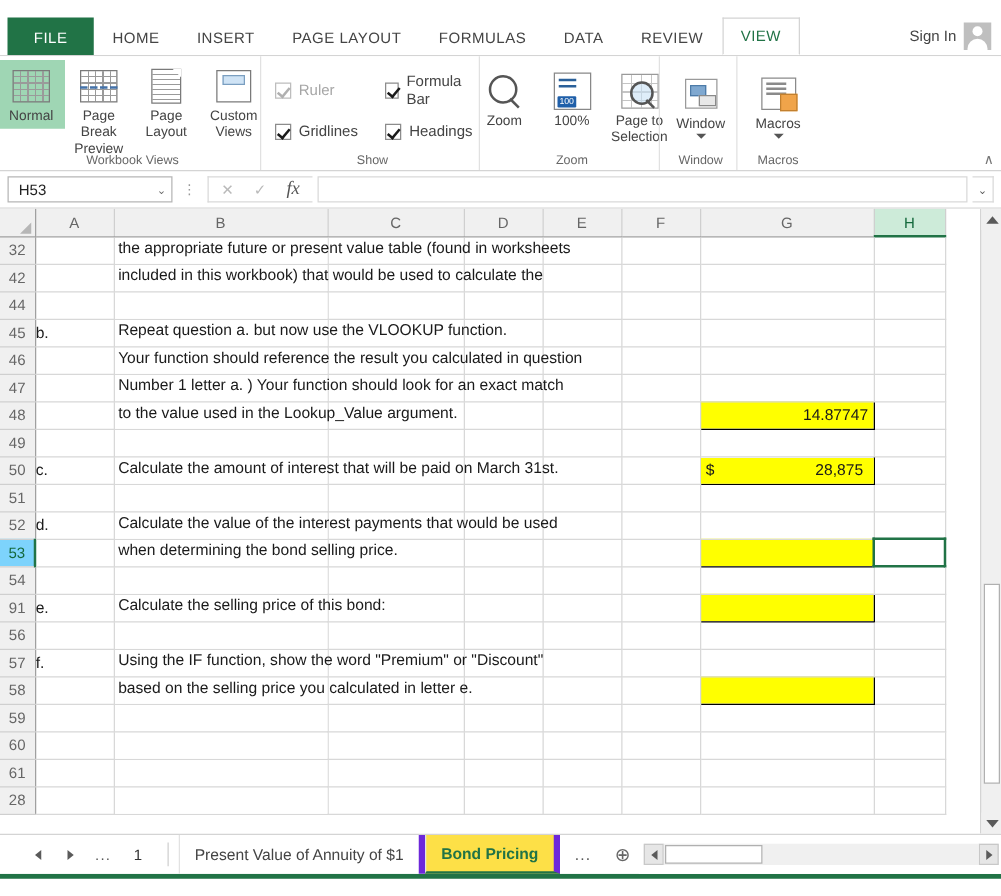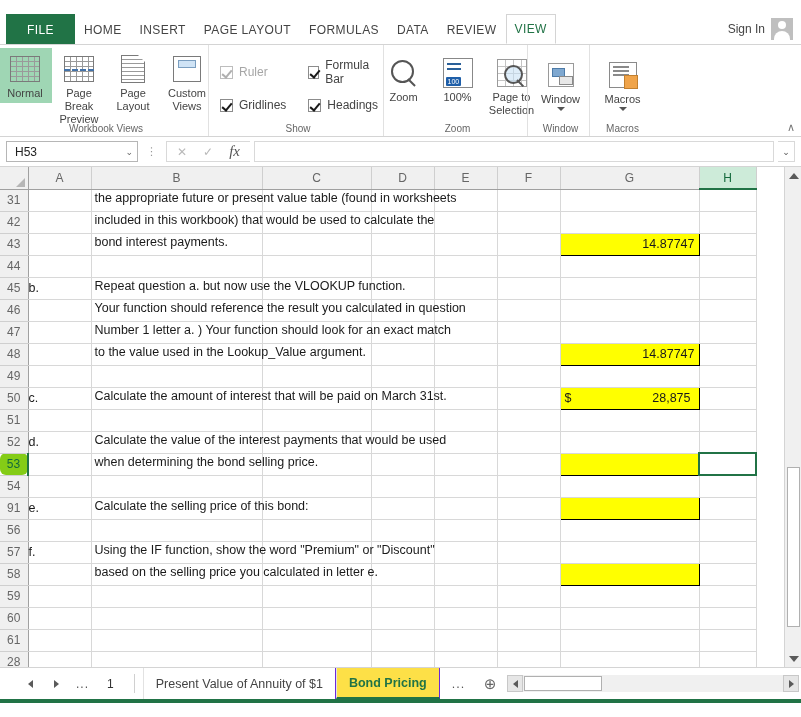--- a/index.html
+++ b/index.html
@@ -21,21 +21,21 @@
     position: relative;
     border-bottom: 1px solid #d4d4d4;
   }
   .tabstrip-inner {
     position: absolute; left: 0; right: 0; bottom: 0;
     height: 30px;
     display: flex;
     align-items: stretch;
   }
   .tab {
-    padding: 0 8px;
+    padding: 0 14px;
     display: flex; align-items: center;
     font-size: 12px;
     letter-spacing: .4px;
     color: #444;
     cursor: default;
     border: 1px solid transparent;
     border-bottom: none;
   }
   .tab.file {
     background: #217346;
@@ -311,24 +311,23 @@
     color: #14693c;
     border-bottom: 2px solid #217346;
   }
   .rowhdr {
     border-bottom: 1px solid #cfcfcf;
     border-right: 1px solid #a0a0a0;
     text-align: center;
     width: 28px;
   }
   .rowhdr.sel {
-    background: #84cc16;
+    background: #7dd3fc;
     color: #14693c;
     border-right: 2px solid #217346;
-    border-radius: 6px;
   }
   .corner {
     background: #f0f0f0;
     border-right: 1px solid #a0a0a0;
     border-bottom: 1px solid #a0a0a0;
     width: 28px; height: 22px;
     position: relative;
   }
   .corner::after {
     content:""; position:absolute; right:3px; bottom:2px;
@@ -403,21 +402,21 @@
   .navbtns { display:flex; align-items:center; gap: 14px; padding: 0 10px 0 24px; }
   .navbtn { display:flex; align-items:center; justify-content:center; width:12px; }
   .navdots { color:#555; letter-spacing:1px; font-size: 12px; }
   .navnum { color:#333; font-size:12px; padding-left:4px; }
   .tabsep { width:1px; background:#d0d0d0; margin: 6px 8px 6px 10px; }
   .stab {
     display:flex; align-items:center;
     padding: 0 12px;
     font-size: 12.5px; color:#444;
     border-left: 1px solid #e2e2e2;
-    border-right: 1px solid #6d28d9;
+    border-right: 5px solid #6d28d9;
     cursor: default;
   }
   .stab.active {
     color:#217346; font-weight: bold;
     border-bottom: 2px solid #217346;
     background:#fde047;
   }
   .stab.more { border:none; color:#555; letter-spacing:1px;}
   .addsheet {
     display:flex; align-items:center; justify-content:center;
@@ -641,21 +640,21 @@
             <th class="colhdr">C</th>
             <th class="colhdr">D</th>
             <th class="colhdr">E</th>
             <th class="colhdr">F</th>
             <th class="colhdr">G</th>
             <th class="colhdr sel">H</th>
           </tr>
       </thead>
       <tbody id="body-rows">
           <tr>
-            <td class="rowhdr">31</td>
+            <td class="rowhdr">32</td>
             <td class="cell"></td>
             <td class="cell txt">
               <span class="spill">the appropriate future or present value table (found in worksheets</span>
             </td>
             <td class="cell"></td>
             <td class="cell"></td>
             <td class="cell"></td>
             <td class="cell"></td>
             <td class="cell"></td>
             <td class="cell"></td>
@@ -664,33 +663,20 @@
             <td class="rowhdr">42</td>
             <td class="cell"></td>
             <td class="cell txt">
               <span class="spill">included in this workbook)  that would be used to calculate the</span>
             </td>
             <td class="cell"></td>
             <td class="cell"></td>
             <td class="cell"></td>
             <td class="cell"></td>
             <td class="cell"></td>
-            <td class="cell"></td>
-          </tr>
-          <tr>
-            <td class="rowhdr">43</td>
-            <td class="cell"></td>
-            <td class="cell txt">
-              <span class="spill">bond interest payments.</span>
-            </td>
-            <td class="cell"></td>
-            <td class="cell"></td>
-            <td class="cell"></td>
-            <td class="cell"></td>
-            <td class="cell yellow">14.87747</td>
             <td class="cell"></td>
           </tr>
           <tr>
             <td class="rowhdr">44</td>
             <td class="cell"></td>
             <td class="cell txt"></td>
             <td class="cell"></td>
             <td class="cell"></td>
             <td class="cell"></td>
             <td class="cell"></td>

